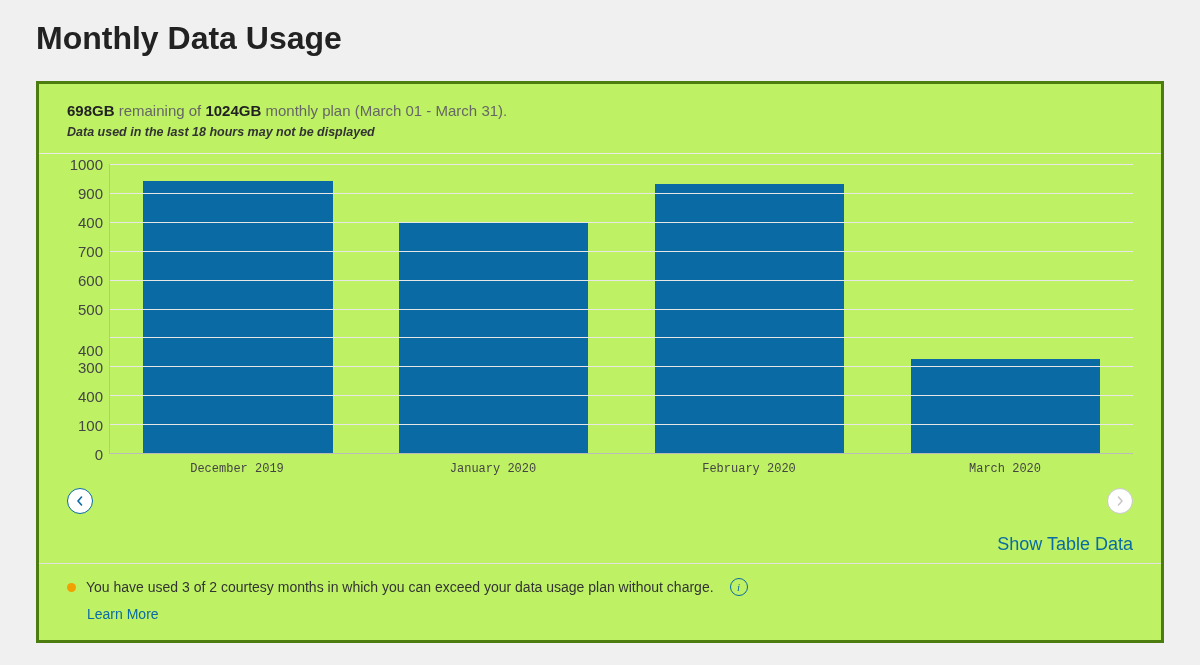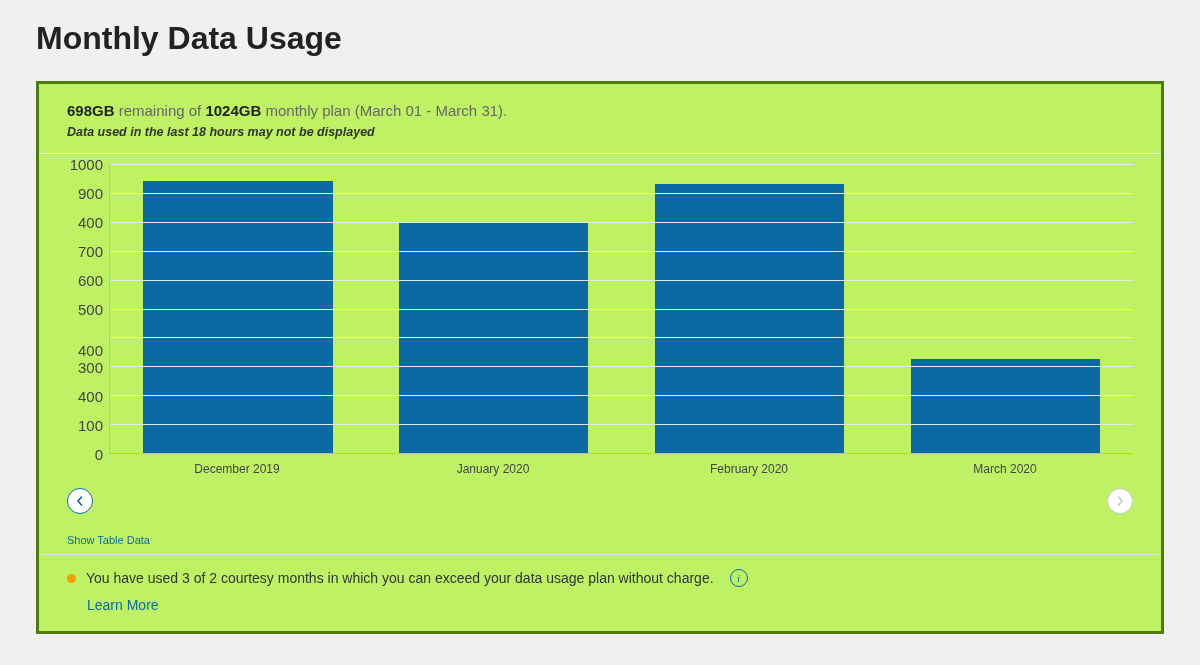--- a/index.html
+++ b/index.html
@@ -87,20 +87,21 @@
       align-items: flex-end;
       height: 100%;
     }
     .bar {
       width: 74%;
       background: #0a6aa3;
     }
     .x-labels {
       display: flex;
       margin-left: 42px;
+      font-family: Liberation Mono, monospace;
     }
     .x-label {
       flex: 1;
       text-align: center;
       font-size: 12px;
       color: #444;
       padding-top: 8px;
     }
     .nav-row {
       display: flex;
@@ -117,24 +118,25 @@
       align-items: center;
       justify-content: center;
       cursor: pointer;
     }
     .nav-btn.prev { border: 1.5px solid #0a6aa3; color: #0a6aa3; }
     .nav-btn.next { border: 1.5px solid #c8c8c8; color: #c8c8c8; }
     .nav-btn svg { width: 10px; height: 10px; }
     .table-link {
       display: block;
       padding: 10px 28px 8px 28px;
-      font-size: 11px;
+      font-size: 18px;
       color: #0a6aa3;
       border-bottom: 1px solid #e2e2e2;
       cursor: pointer;
+      text-align: right;
     }
     .courtesy-row {
       padding: 14px 28px 8px 28px;
       display: flex;
       align-items: center;
       gap: 10px;
       font-size: 14px;
       color: #333;
     }
     .dot {

